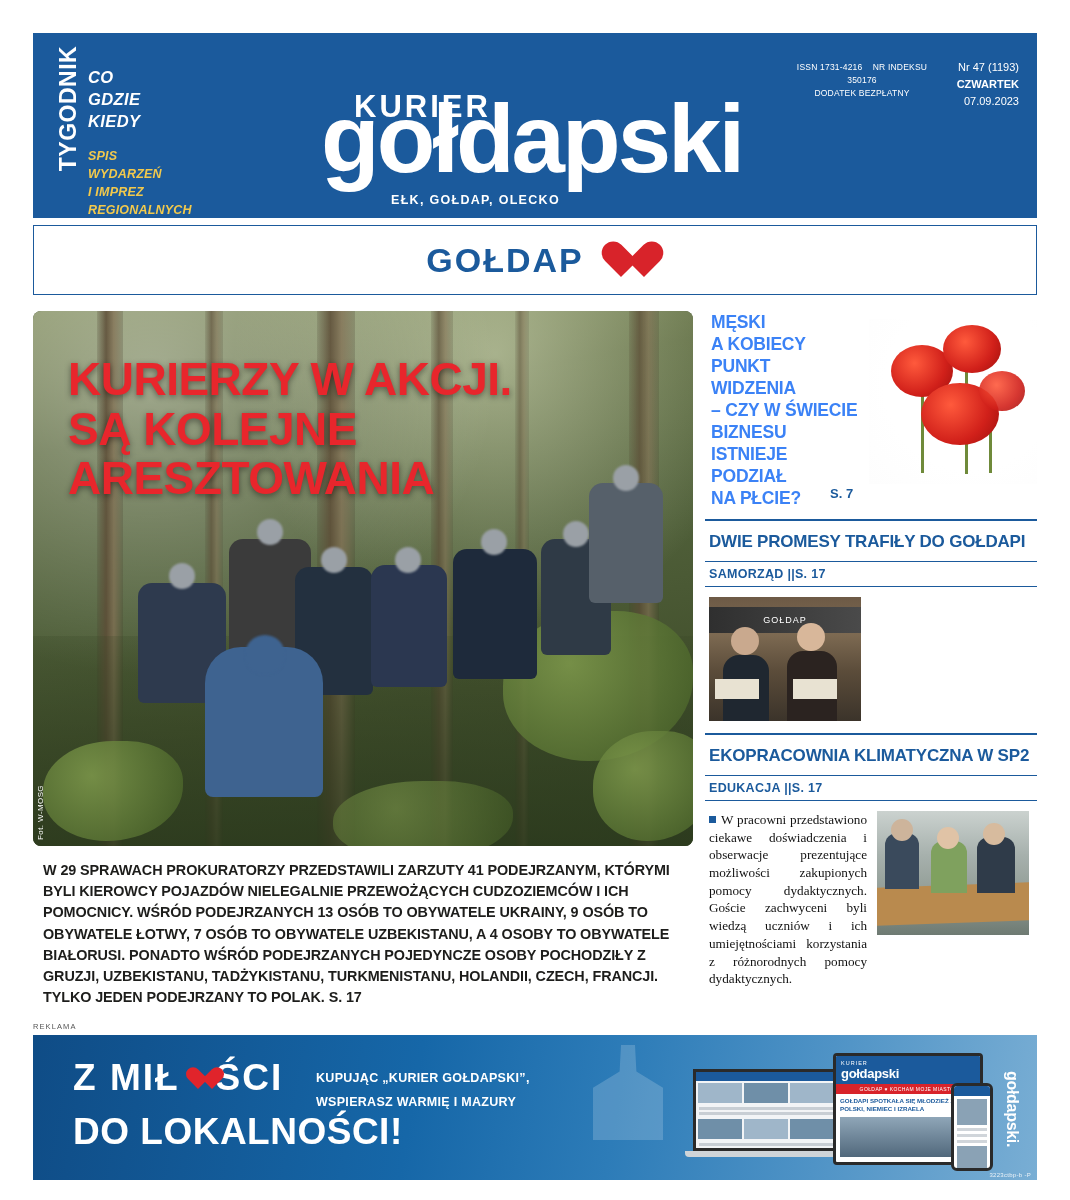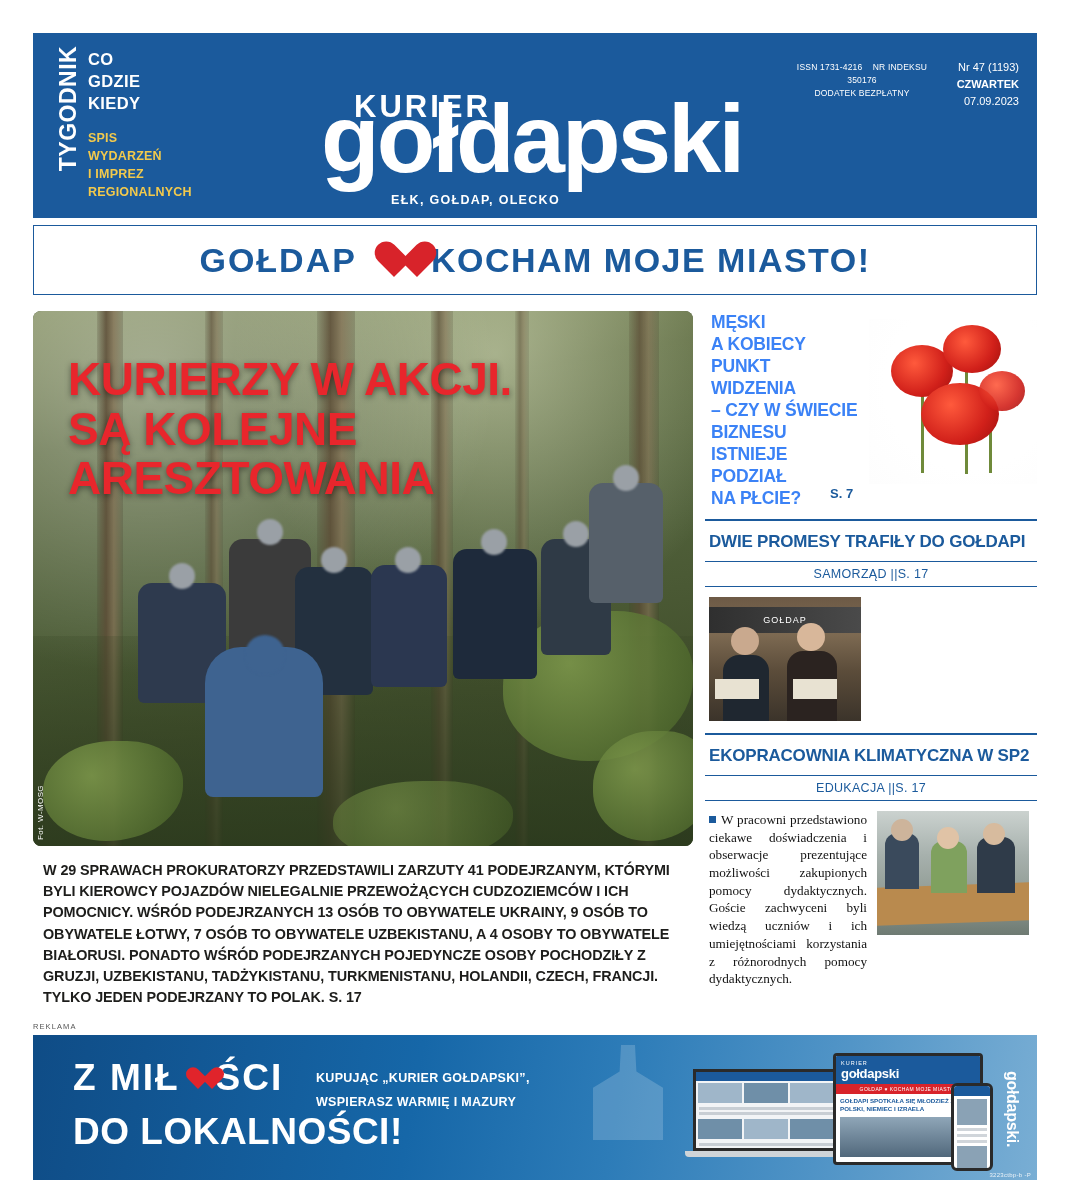--- a/index.html
+++ b/index.html
@@ -36,22 +36,23 @@
     transform-origin: center center;
     color: #fff;
     font-weight: bold;
     font-size: 23px;
     letter-spacing: 0.5px;
     text-align: center;
   }
   .mast-col2 {
     width: 135px;
     flex: 0 0 135px;
-    padding-top: 16px;
+    padding-top: 34px;
     color: #ffffff;
+    font-style: italic;
   }
   .cgk {
     font-weight: bold;
     font-size: 16.5px;
     line-height: 1.32;
     letter-spacing: 0.4px;
   }
   .spis {
     margin-top: 16px;
     font-weight: bold;
@@ -302,27 +303,27 @@
   }
   .sec-title {
     color: #1b5a9c;
     font-weight: bold;
     font-size: 17px;
     letter-spacing: -0.2px;
     padding: 11px 0 9px 4px;
   }
   .sec-meta {
     display: flex;
-    justify-content: center;
+    justify-content: flex-start;
     align-items: center;
     border-top: 1px solid #1b5a9c;
     border-bottom: 1px solid #1b5a9c;
     padding: 5px 4px;
     color: #1b5a9c;
-    font-weight: normal;
+    font-weight: bold;
     font-size: 12.5px;
     letter-spacing: 0.3px;
   }
   .sec-body {
     display: flex;
     gap: 10px;
     padding: 10px 2px 0 4px;
   }
   .sec-text {
     width: 158px;
@@ -567,21 +568,20 @@
         <div>Nr 47 (1193)</div>
         <div class="bold">CZWARTEK</div>
         <div>07.09.2023</div>
       </div>
     </div>
   </div>
 
   <div class="slogan">
     <div class="slogan-goldap">GOŁDAP</div>
     <div class="heart"></div>
-    <div class="slogan-rest">KOCHAM MOJE MIASTO!</div>
   </div>
 
   <div class="hero">
     <div class="hero-photo">
       <div class="trunk t1"></div>
         <div class="trunk t2"></div>
         <div class="trunk t3"></div>
       <div class="trunk t4"></div>
         <div class="trunk t5"></div>
         <div class="trunk t6"></div>

